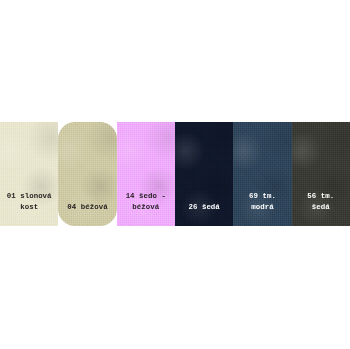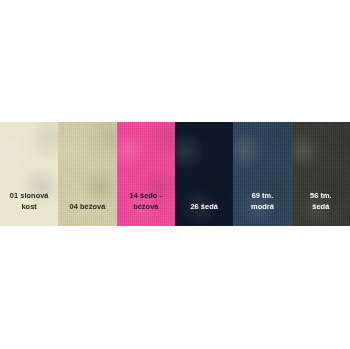--- a/index.html
+++ b/index.html
@@ -12,20 +12,21 @@
     height: 349px;
     font-family: "Liberation Sans", sans-serif;
     overflow: hidden;
   }
 
   #canvas {
     position: relative;
     width: 350px;
     height: 349px;
     background: #ffffff;
+    font-family: Liberation Mono, monospace;
   }
 
   
   #swatch-band {
     position: absolute;
     left: 0;
     top: 122px;
     width: 350px;
     height: 104px;
     display: flex;
@@ -102,27 +103,27 @@
 
   <div id="swatch-band">
 
     <div class="swatch" style="background-color: rgb(232, 230, 205);">
       <div class="weave"></div>
       <div class="mottle"></div>
       <div class="swatch-label label-dark" style="color: rgb(35, 31, 32);">01 slonová
 kost</div>
     </div>
 
-    <div class="swatch" style="background-color: rgb(206, 201, 163);">
+    <div class="swatch" style="background-color: rgb(206, 201, 163); border-radius: 17px;">
       <div class="weave"></div>
       <div class="mottle"></div>
       <div class="swatch-label label-dark" style="color: rgb(35, 31, 32);">04 béžová</div>
     </div>
 
-    <div class="swatch" style="background-color: #ec4899;">
+    <div class="swatch" style="background-color: #f0abfc;">
       <div class="weave"></div>
       <div class="mottle"></div>
       <div class="swatch-label label-dark" style="color: rgb(35, 31, 32);">14 šedo -
 béžová</div>
     </div>
 
     <div class="swatch" style="background-color: #0f172a;">
       <div class="weave"></div>
       <div class="mottle"></div>
       <div class="swatch-label label-light" style="color: rgb(255, 255, 255);">26 šedá</div>

